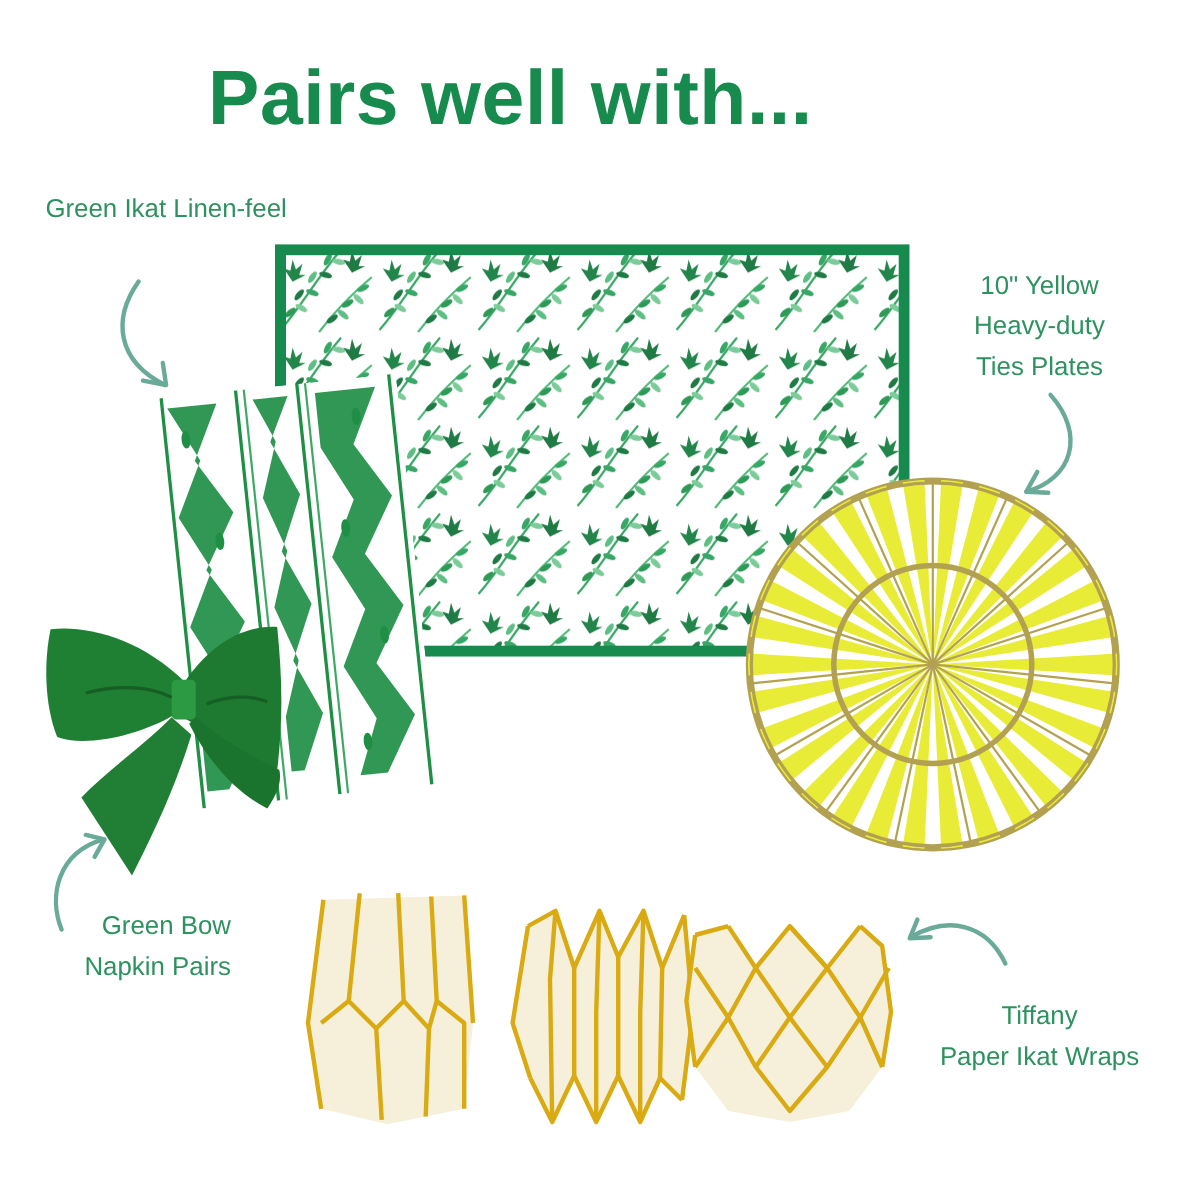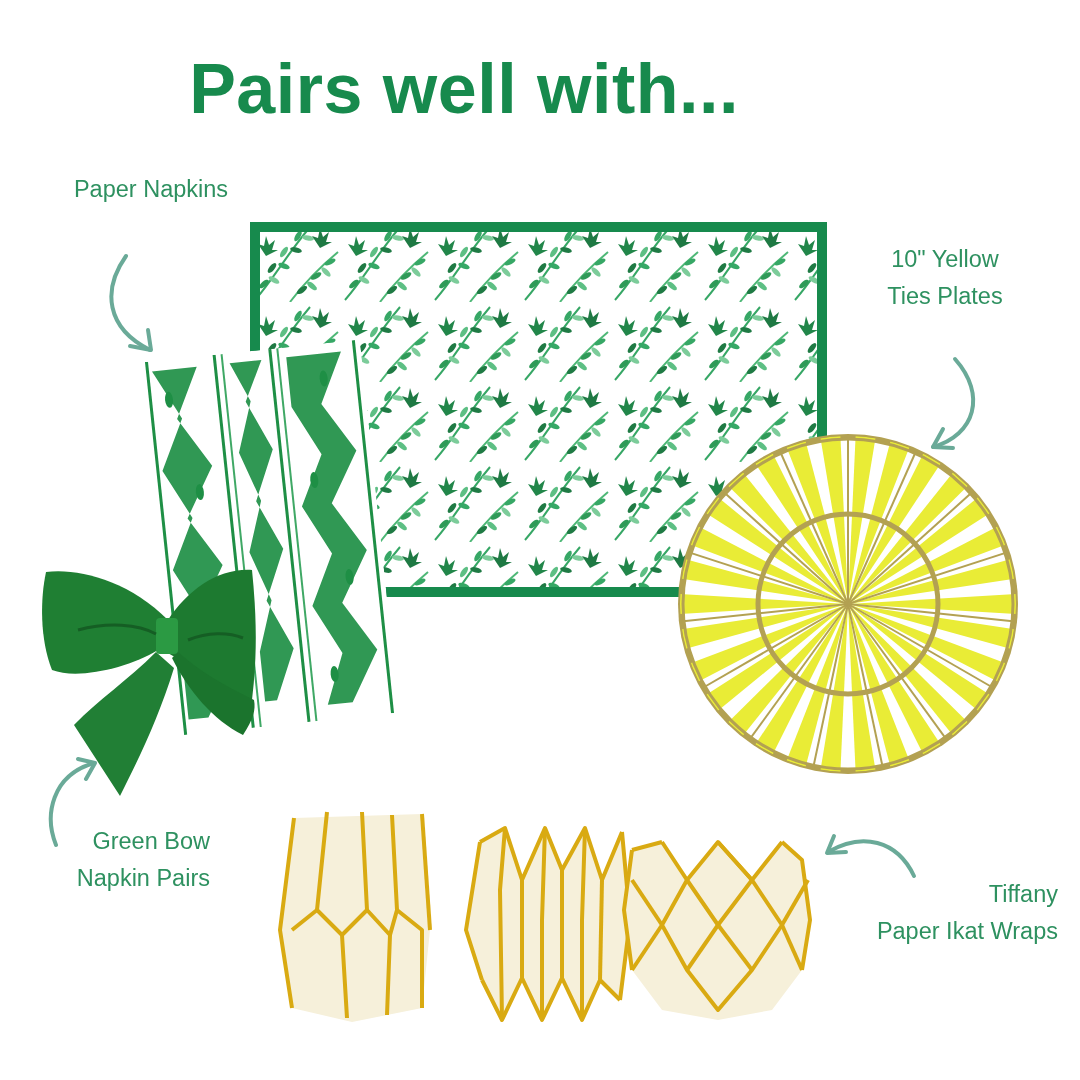--- a/index.html
+++ b/index.html
@@ -17,21 +17,21 @@
     .arrow { position: absolute; overflow: visible; }
     .product { position: absolute; }
     svg { display: block; }
   </style>
 </head>
 <body>
 
 <div class="title">Pairs well with...</div>
 
 <div class="label" style="left:28px; top:171px; width:246px;">
-  <span>Paper Napkins</span>
+  <span>Green Ikat Linen-feel</span>
 </div>
 
 <svg class="arrow" style="left:100px;top:250px;" width="70" height="110" viewBox="0 0 70 110">
   <path d="M26 6 C 2 40, 6 78, 50 100" fill="none" stroke="#6aaa98" stroke-width="4" stroke-linecap="round"></path>
   <path d="M30 96 L 51 100 L 48 80" fill="none" stroke="#6aaa98" stroke-width="4" stroke-linecap="round" stroke-linejoin="round"></path>
 </svg>
 
 <div class="product" style="left:250px; top:222px; width:577px; height:375px;">
   <svg width="577" height="375" viewBox="0 0 577 375">
     <defs>
@@ -112,20 +112,21 @@
   <path d="M36 4 L 53 8 L 44 24" fill="none" stroke="#6aaa98" stroke-width="4" stroke-linecap="round" stroke-linejoin="round"></path>
 </svg>
 
 <div class="label" style="left:50px; top:823px; width:160px;text-align:right;">
   <span>Green Bow</span>
   <span>Napkin Pairs</span>
 </div>
 
 <div class="label" style="left:860px; top:241px; width:170px;">
   <span>10" Yellow</span>
+  <span>Heavy-duty</span>
   <span>Ties Plates</span>
 </div>
 
 <svg class="arrow" style="left:925px;top:355px;" width="60" height="100" viewBox="0 0 60 100">
   <path d="M30 4 C 62 40, 50 80, 8 92" fill="none" stroke="#6aaa98" stroke-width="4" stroke-linecap="round"></path>
   <path d="M18 74 L 8 92 L 28 93" fill="none" stroke="#6aaa98" stroke-width="4" stroke-linecap="round" stroke-linejoin="round"></path>
 </svg>
 
 <div class="product" style="left:676px; top:432px; width:344px; height:344px;">
   <svg width="344" height="344" viewBox="-172 -172 344 344">
@@ -190,21 +191,21 @@
     <circle r="90" fill="none" stroke="#b3a152" stroke-width="5"></circle>
     <circle r="165" fill="none" stroke="#b3a152" stroke-width="3"></circle>
   </svg>
 </div>
 
 <svg class="arrow" style="left:822px;top:830px;" width="100" height="55" viewBox="0 0 100 55">
   <path d="M92 46 C 75 10, 40 2, 6 22" fill="none" stroke="#6aaa98" stroke-width="4" stroke-linecap="round"></path>
   <path d="M12 6 L 5 23 L 24 22" fill="none" stroke="#6aaa98" stroke-width="4" stroke-linecap="round" stroke-linejoin="round"></path>
 </svg>
 
-<div class="label" style="left:832px; top:876px; width:226px;text-align:right;">
+<div class="label" style="left:832px; top:905px; width:226px;">
   <span>Tiffany</span>
   <span>Paper Ikat Wraps</span>
 </div>
 
 <div class="product" style="left:272px; top:800px; width:540px; height:230px;">
   <svg width="540" height="230" viewBox="0 0 540 230">
 
     <g>
       <path d="M22 18 L 150 14 L 158 130 L 150 208 L 80 222 L 20 208 L 8 130 Z" fill="#f6f0da"></path>
       <g fill="none" stroke="#d9aa12" stroke-width="4" stroke-linejoin="round">

